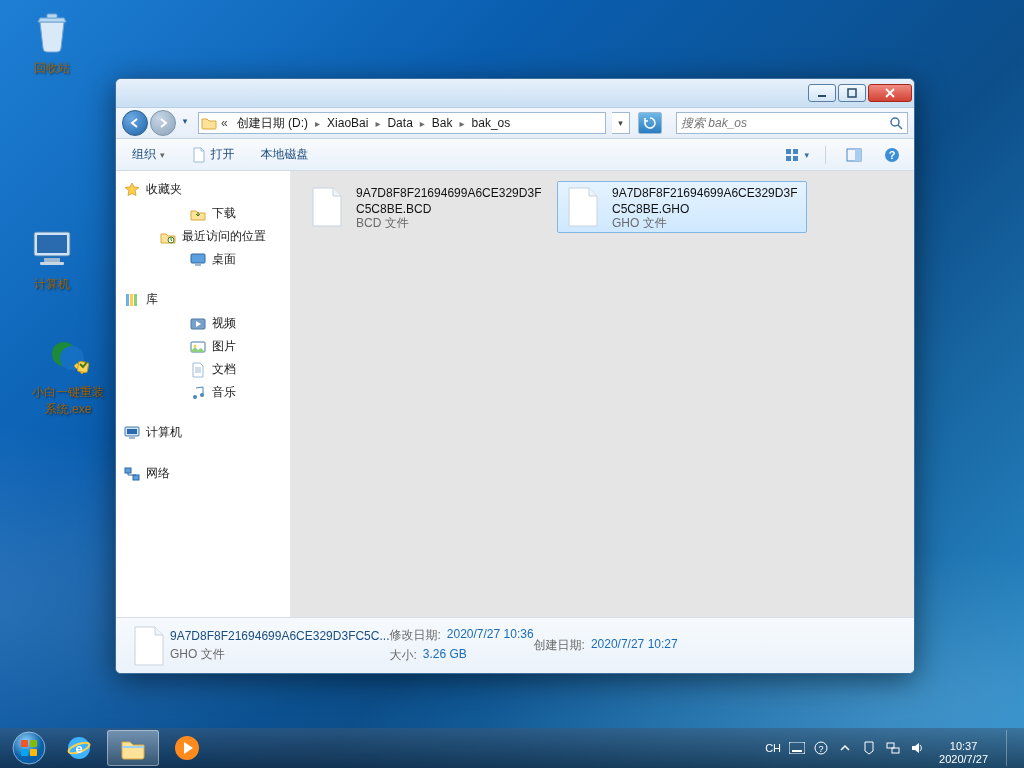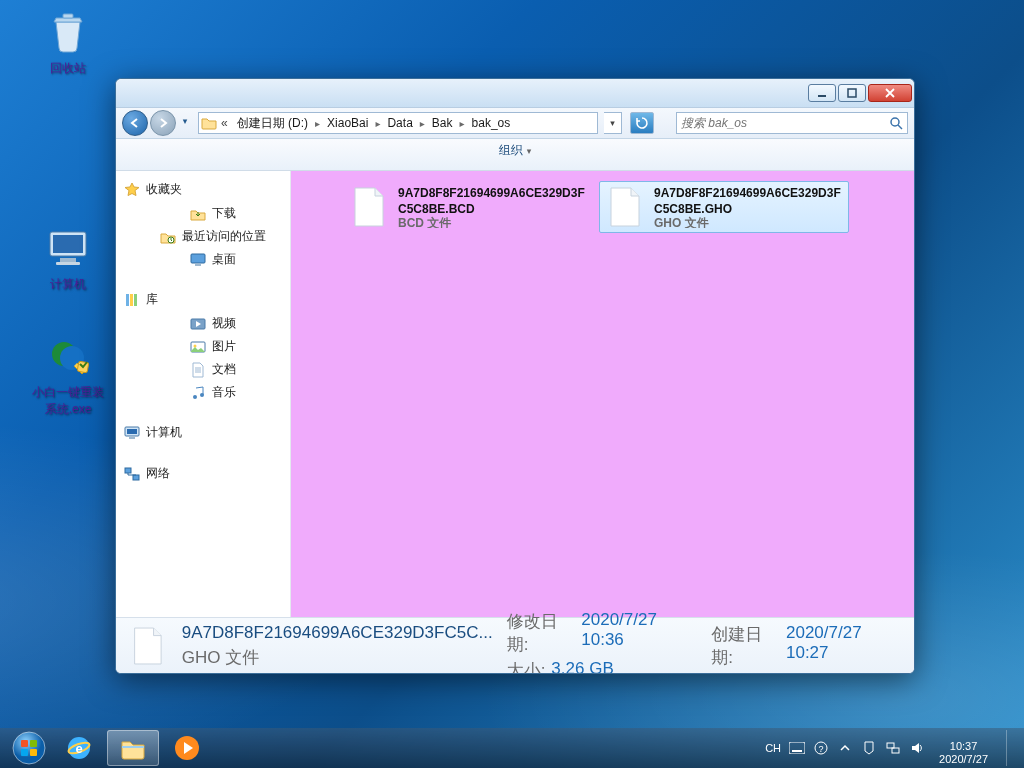--- a/index.html
+++ b/index.html
@@ -9,21 +9,21 @@
 
 body::before {
   content: ""; position: absolute; inset: 0;
   background: radial-gradient(ellipse 800px 300px at -100px 600px, rgba(255,255,255,0.15), transparent 60%),
               radial-gradient(ellipse 700px 250px at 900px 700px, rgba(255,255,255,0.12), transparent 60%);
   pointer-events: none;
 }
 
 
 .desktop { position: absolute; top: 0; left: 0; width: 100%; height: 100%; }
-.di { position: absolute; width: 80px; text-align: center; color: #4c1d95; font-size: 12px; text-shadow: 1px 1px 2px rgba(0,0,0,.6); cursor: pointer; margin-left: 16px; }
+.di { position: absolute; width: 80px; text-align: center; color: #a16207; font-size: 12px; text-shadow: 1px 1px 2px rgba(0,0,0,.6); cursor: pointer; }
 .di .ico { width: 48px; height: 48px; margin: 0 auto 4px; display: flex; align-items: center; justify-content: center; }
 .di .ico svg { width: 48px; height: 48px; }
 
 
 .win { position: absolute; left: 115px; top: 78px; width: 800px; height: 596px; border: 1px solid #3b6e9a; border-radius: 6px; box-shadow: 0 6px 30px rgba(0,0,0,.5); display: flex; flex-direction: column; overflow: hidden; background: #fff; }
 .titlebar { height: 28px; background: linear-gradient(#e7f1fb, #c9dff3); display: flex; align-items: center; justify-content: flex-end; padding-right: 2px; gap: 0; border-top-left-radius: 6px; border-top-right-radius: 6px; }
 .winbtn { width: 28px; height: 18px; border: 1px solid #5a7da0; border-radius: 3px; background: linear-gradient(#f3f9ff,#d2e5f5); display: flex; align-items: center; justify-content: center; margin-left: 2px; font-size: 10px; color: #2a4a66; cursor: pointer; }
 .winbtn.close { width: 44px; background: linear-gradient(#f08b82,#d14233); border-color:#a8261a; color: #fff; }
 
 .navrow { height: 32px; background: linear-gradient(#f4f8fd,#e6eef8); border-top: 1px solid #b8cde2; border-bottom: 1px solid #c3d5e6; display: flex; align-items: center; padding: 0 6px; gap: 6px; }
@@ -31,46 +31,46 @@
 .navcircle { width: 26px; height: 26px; border-radius: 50%; background: radial-gradient(circle at 35% 30%, #6ba9e2, #1e65aa); border:1px solid #2e5d8a; display:flex; align-items:center; justify-content:center; color:#fff; cursor:pointer; }
 .navcircle.disabled { background: radial-gradient(circle at 35% 30%, #c7d7e6, #8aa2b8); border-color:#7a94aa; cursor:default; }
 .navdrop { width: 14px; height: 22px; display:flex; align-items:center; justify-content:center; color:#245a8e; cursor:pointer; font-size:9px;}
 .addr { flex: 1; height: 22px; background: #fff; border: 1px solid #9fb9d4; display:flex; align-items:center; padding: 0 2px; font-size: 12px; color: #1a1a1a; overflow:hidden;}
 .addr .seg { padding: 0 5px; display:flex; align-items:center; gap:4px; height:100%; cursor:pointer;}
 .addr .sep { color:#6a6a6a; font-size:10px; padding:0 2px;}
 .addr .fico { width:16px; height:16px; }
 .addr .more { color:#444; padding:0 4px; }
 .addrdrop { width:18px; height:22px; border:1px solid #9fb9d4; border-left:none; background:#fff; display:flex; align-items:center; justify-content:center; font-size:9px; color:#444; cursor:pointer;}
 .refresh { width:24px; height:22px; border:1px solid #9fb9d4; background:linear-gradient(#6fb8e8,#2a7dc0); display:flex; align-items:center; justify-content:center; color:#fff; cursor:pointer; margin-left:2px; border-radius:2px;}
-.search { width:232px; height:22px; border:1px solid #9fb9d4; background:#fff; margin-left:16px; display:flex; align-items:center; padding:0 4px; }
+.search { width:232px; height:22px; border:1px solid #9fb9d4; background:#fff; margin-left:8px; display:flex; align-items:center; padding:0 4px; }
 .search input { flex:1; border:none; outline:none; font-size:12px; color:#6a6a6a; font-style:italic; }
 .search .sico { color:#3b73ab; }
 
-.toolbar { height: 32px; background: linear-gradient(#f9fbfe,#e9f1fa); border-bottom: 1px solid #d0dce8; display:flex; align-items:center; padding:0 10px; font-size:12px; gap:14px;flex-direction:column;}
+.toolbar { height: 32px; background: linear-gradient(#f9fbfe,#e9f1fa); border-bottom: 1px solid #d0dce8; display:flex; align-items:center; padding:0 10px; font-size:12px; gap:14px;}
 .toolbar .tspacer { flex:1; }
 .toolbar .tb { display:flex; align-items:center; gap:4px; cursor:pointer; color:#1b4a7a; padding:3px 6px; border-radius:3px;}
 .toolbar .iconbtn { width:24px; height:22px; display:flex; align-items:center; justify-content:center; cursor:pointer; color:#3a6c9e; border-radius:2px;}
 .toolbar .sepv { width:1px; height:18px; background:#c9d6e2; margin:0 2px;}
 
-.body { flex:1; display:flex; min-height:0; background:#f0abfc;gap:42px;}
+.body { flex:1; display:flex; min-height:0; background:#e5e5e5;}
 .navpane { width:175px; border-right:1px solid #e4e9ef; background:#fff; font-size:12px; padding:6px 0; overflow:auto;}
 .nphdr { display:flex; align-items:center; gap:6px; padding:4px 8px; color:#1a1a1a; cursor:pointer;}
 .npitem { display:flex; align-items:center; gap:6px; padding:3px 8px 3px 28px; color:#1a1a1a; cursor:pointer;justify-content:center;}
 .np-spacer { height:16px; }
 .smallico { width:16px; height:16px; flex:0 0 16px; }
 
 .content { flex:1; padding:10px; display:flex; flex-wrap:wrap; align-content:flex-start; gap:6px; }
-.fitem { width:250px; height:52px; display:flex; gap:8px; padding:4px; border:1px solid transparent; border-radius:2px; cursor:pointer;font-weight:bold;}
+.fitem { width:250px; height:52px; display:flex; gap:8px; padding:4px; border:1px solid transparent; border-radius:2px; cursor:pointer;}
 .fitem.sel { background: linear-gradient(#e5f3ff,#cfe8ff); border-color:#7fb7e8; }
 .fitem .bigico { width:42px; height:42px; flex:0 0 42px; }
 .fitem .ft { font-size:12px; line-height:1.3; overflow:hidden; }
 .fitem .fn { color:#111; word-break:break-all; max-height:2.5em; overflow:hidden;}
 .fitem .ftype { color:#6a6a6a; }
 
-.detailsbar { height:56px; border-top:1px solid #d6e0eb; background:linear-gradient(#f6fafe,#ebf2fa); display:flex; align-items:center; padding:0 12px; font-size:17px; gap:14px;}
+.detailsbar { height:56px; border-top:1px solid #d6e0eb; background:linear-gradient(#f6fafe,#ebf2fa); display:flex; align-items:center; padding:0 12px; font-size:12px; }
 .detailsbar .dico { width:42px; height:42px; }
 .detailsbar .dcol { display:flex; flex-direction:column; gap:3px; }
 .detailsbar .dname { color:#1a4d80; }
 .detailsbar .dlbl { color:#6a6a6a; }
 .detailsbar .dval { color:#1b6cb8; }
 .detailsbar .drow { display:flex; gap:6px; }
 
 
 .taskbar { position:absolute; left:0; right:0; bottom:0; height:40px; background: linear-gradient(rgba(60,90,120,.55), rgba(20,40,60,.7)); backdrop-filter: blur(2px); display:flex; align-items:center; padding:0 6px; }
 .start { width:46px; height:36px; display:flex; align-items:center; justify-content:center; cursor:pointer;}
@@ -101,21 +101,21 @@
     <div class="ico">
       <svg viewBox="0 0 48 48">
           <rect x="6" y="8" width="36" height="24" rx="2" fill="#cfe4f6" stroke="#4a7aa8"></rect>
           <rect x="9" y="11" width="30" height="18" fill="#2a6bb0"></rect>
           <rect x="16" y="34" width="16" height="4" fill="#9fb9d0"></rect>
           <rect x="12" y="38" width="24" height="3" rx="1" fill="#c7d6e3"></rect>
         </svg>
     </div>
     <div>计算机</div>
   </div>
-  <div class="di" style="left:12px; top:332px">
+  <div class="di" style="left:28px; top:332px">
     <div class="ico">
       <svg viewBox="0 0 48 48">
           <circle cx="20" cy="22" r="12" fill="#1d8a3a"></circle>
           <circle cx="28" cy="26" r="12" fill="#1570c4"></circle>
           <path d="M30 34l8 8 3-3-8-8" fill="#ffcf4a" stroke="#c79a1e"></path>
           <rect x="34" y="30" width="10" height="10" rx="2" fill="#ffd45e" stroke="#c79a1e" transform="rotate(10 39 35)"></rect>
           <path d="M36 32l3 3 4-5" stroke="#3a7d18" stroke-width="2" fill="none"></path>
         </svg>
     </div>
     <div>小白一键重装系统.exe</div>
@@ -196,21 +196,21 @@
         <span style="font-size:9px;color:#666">▾</span>
       </div>
     <div class="tb">
       <svg width="16" height="16" viewBox="0 0 16 16">
           <path d="M3 1h7l3 3v11H3z" fill="#fff" stroke="#9fb9d4"></path>
           <path d="M10 1v3h3" fill="none" stroke="#9fb9d4"></path>
         </svg>
       <span>打开</span>
     </div>
     <div class="tb">
-        <span>修改日期</span>
+        <span>本地磁盘</span>
       </div>
     <div class="tspacer"></div>
     <div class="iconbtn">
         <svg width="18" height="14">
           <rect x="1" y="1" width="5" height="5" fill="#4a86c0"></rect>
           <rect x="8" y="1" width="5" height="5" fill="#4a86c0"></rect>
           <rect x="1" y="8" width="5" height="5" fill="#4a86c0"></rect>
           <rect x="8" y="8" width="5" height="5" fill="#4a86c0"></rect>
         </svg>
         <span style="font-size:9px;margin-left:2px">▾</span>

